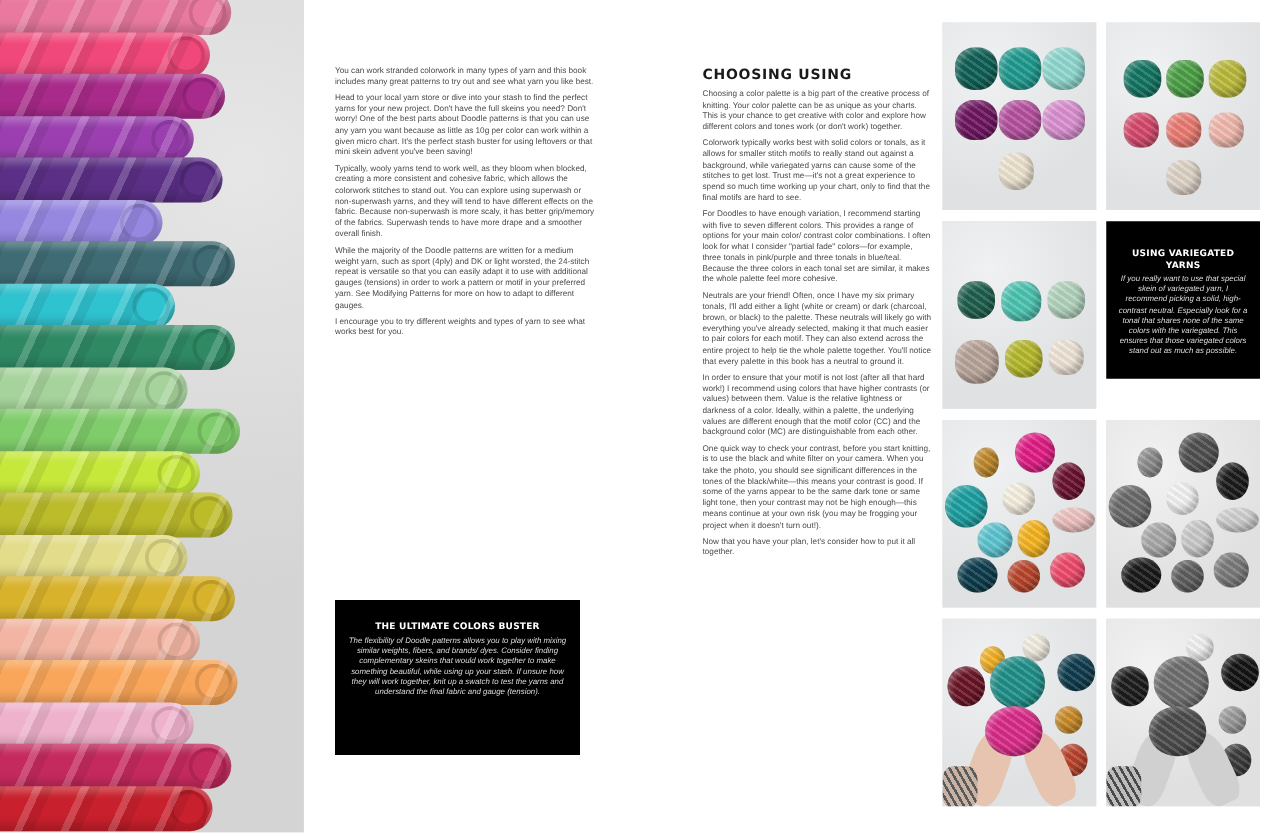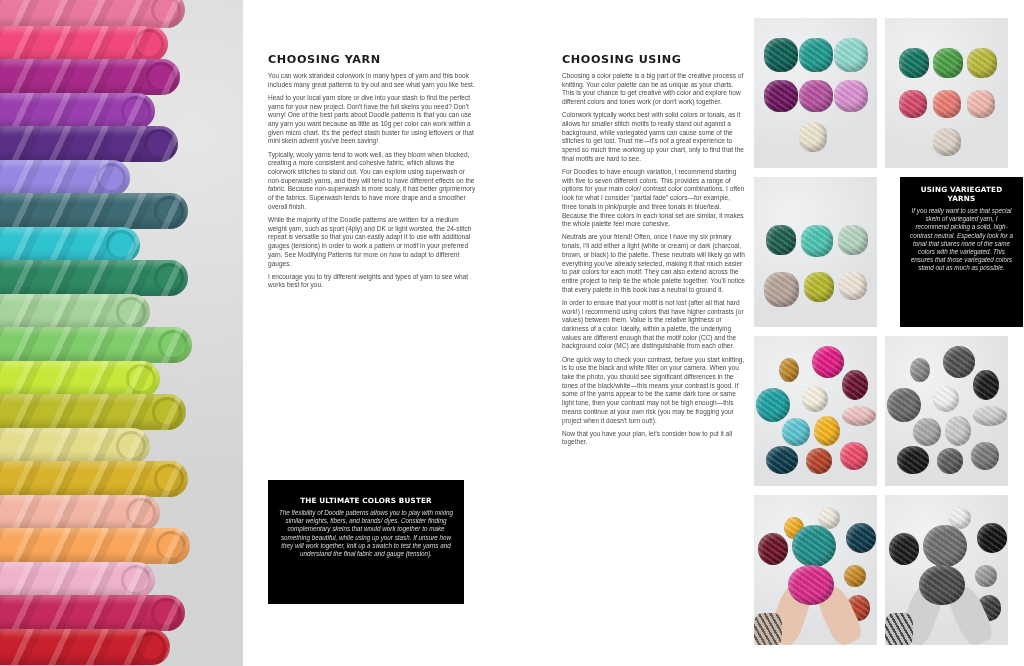--- a/index.html
+++ b/index.html
@@ -38,21 +38,21 @@
 
   .callout {
     position: absolute; background: #000; color: #e8e8e8; text-align: center;
   }
   .callout .callout-title {
     font-family: "DejaVu Sans", sans-serif; font-weight: bold; font-size: 7.2px;
     letter-spacing: 0.2px; color: #fff; margin-bottom: 4px;
   }
   .callout .callout-body { font-size: 6.3px; line-height: 8.2px; font-style: italic; color: #dcdcdc; }
   .stash-callout { left: 268px; top: 480px; width: 196px; height: 124px; padding: 16px 10px 0 10px; }
-  .variegated-callout { left: 885px; top: 177px; width: 123px; height: 150px; padding: 8px 8px 0 8px; margin-left: 15px; }
+  .variegated-callout { left: 885px; top: 177px; width: 123px; height: 126px; padding: 21px 8px 0 8px; }
 
   
   .photo {
     position: absolute; width: 123px; height: 150px; overflow: hidden;
     background: #e4e6e8;
     background-image: radial-gradient(circle at 30% 25%, #f0f1f2 0, #dfe1e3 70%);
   }
   .ball {
     position: absolute; border-radius: 45%;
     box-shadow: inset -3px -4px 5px rgba(0,0,0,0.25), inset 3px 3px 4px rgba(255,255,255,0.25);
@@ -132,21 +132,20 @@
     </div>
     <div class="skein" style="top: 595px; width: 195px; background: rgb(197, 42, 94);">
       <div class="twist"></div>
     </div>
     <div class="skein" style="top: 628.5px; width: 180px; background: rgb(200, 32, 44);">
       <div class="twist"></div>
     </div>
   </div>
 
 <div class="column col-left">
-  <div class="heading">CHOOSING YARN</div>
   <p class="para">You can work stranded colorwork in many types of yarn and this book includes many great patterns to try out and see what yarn you like best.</p>
   <p class="para">Head to your local yarn store or dive into your stash to find the perfect yarns for your new project. Don't have the full skeins you need? Don't worry! One of the best parts about Doodle patterns is that you can use any yarn you want because as little as 10g per color can work within a given micro chart. It's the perfect stash buster for using leftovers or that mini skein advent you've been saving!</p>
   <p class="para">Typically, wooly yarns tend to work well, as they bloom when blocked, creating a more consistent and cohesive fabric, which allows the colorwork stitches to stand out. You can explore using superwash or non-superwash yarns, and they will tend to have different effects on the fabric. Because non-superwash is more scaly, it has better grip/memory of the fabrics. Superwash tends to have more drape and a smoother overall finish.</p>
   <p class="para">While the majority of the Doodle patterns are written for a medium weight yarn, such as sport (4ply) and DK or light worsted, the 24-stitch repeat is versatile so that you can easily adapt it to use with additional gauges (tensions) in order to work a pattern or motif in your preferred yarn. See Modifying Patterns for more on how to adapt to different gauges.</p>
   <p class="para">I encourage you to try different weights and types of yarn to see what works best for you.</p>
 </div>
 
 <div class="callout stash-callout">
   <div class="callout-title">THE ULTIMATE COLORS BUSTER</div>
   <div class="callout-body">The flexibility of Doodle patterns allows you to play with mixing similar weights, fibers, and brands/ dyes. Consider finding complementary skeins that would work together to make something beautiful, while using up your stash. If unsure how they will work together, knit up a swatch to test the yarns and understand the final fabric and gauge (tension).</div>

